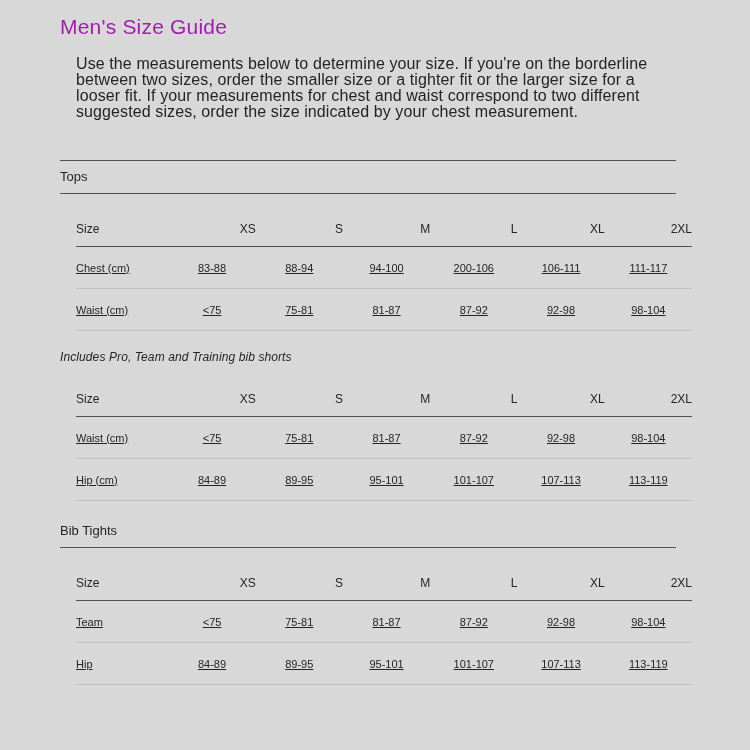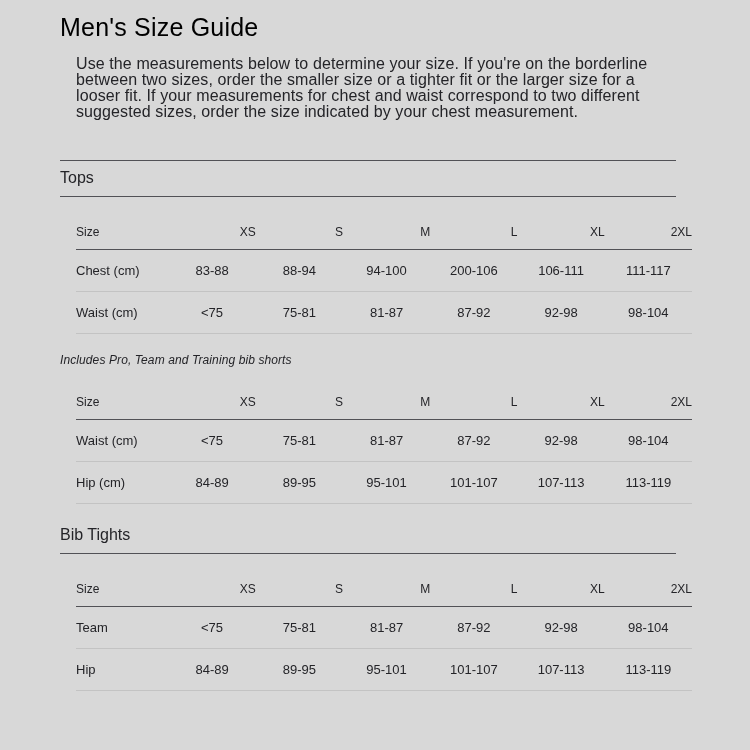--- a/index.html
+++ b/index.html
@@ -16,35 +16,35 @@
     overflow:hidden;
     background:var(--bg);
     color:var(--text);
     font-family:"Liberation Sans", sans-serif;
   }
   .page{
     width:616px;
     margin:14px 0 0 60px;
   }
   h1.page-title{
-    font-size:25px;
+    font-size:21px;
     font-weight:400;
     letter-spacing:0.2px;
     line-height:26px;
     margin:0 0 13px 0;
-    color:#000000;
+    color:#a21caf;
   }
   p.intro{
     margin:16px;
     font-size:16px;
     line-height:16px;
     letter-spacing:0.1px;
   }
   section.size-section h2{
-    font-size:16px;
+    font-size:13px;
     font-weight:400;
     margin:14px 0 0 0;
     padding:8px 0 9px 0;
     border-bottom:1px solid var(--line-dark);
   }
   section.size-section.first h2{
     margin-top:40px;
     border-top:1px solid var(--line-dark);
   }
   p.section-note{
@@ -65,25 +65,26 @@
     text-align:right;
     padding:0 0 10px 0;
     border-bottom:1px solid var(--line-dark);
     width:14.16%;
   }
   table.size-table th.label{
     text-align:left;
     width:15%;
   }
   table.size-table td{
-    font-size:13px;
+    font-size:11px;
     text-align:center;
     height:42px;
     padding:0;
     border-bottom:1px solid var(--line-light);
+    text-decoration:underline;
   }
   table.size-table td.label{
     text-align:left;
   }
 </style>
 </head>
 <body>
 
 <main class="page">
   <h1 class="page-title">Men's Size Guide</h1>

